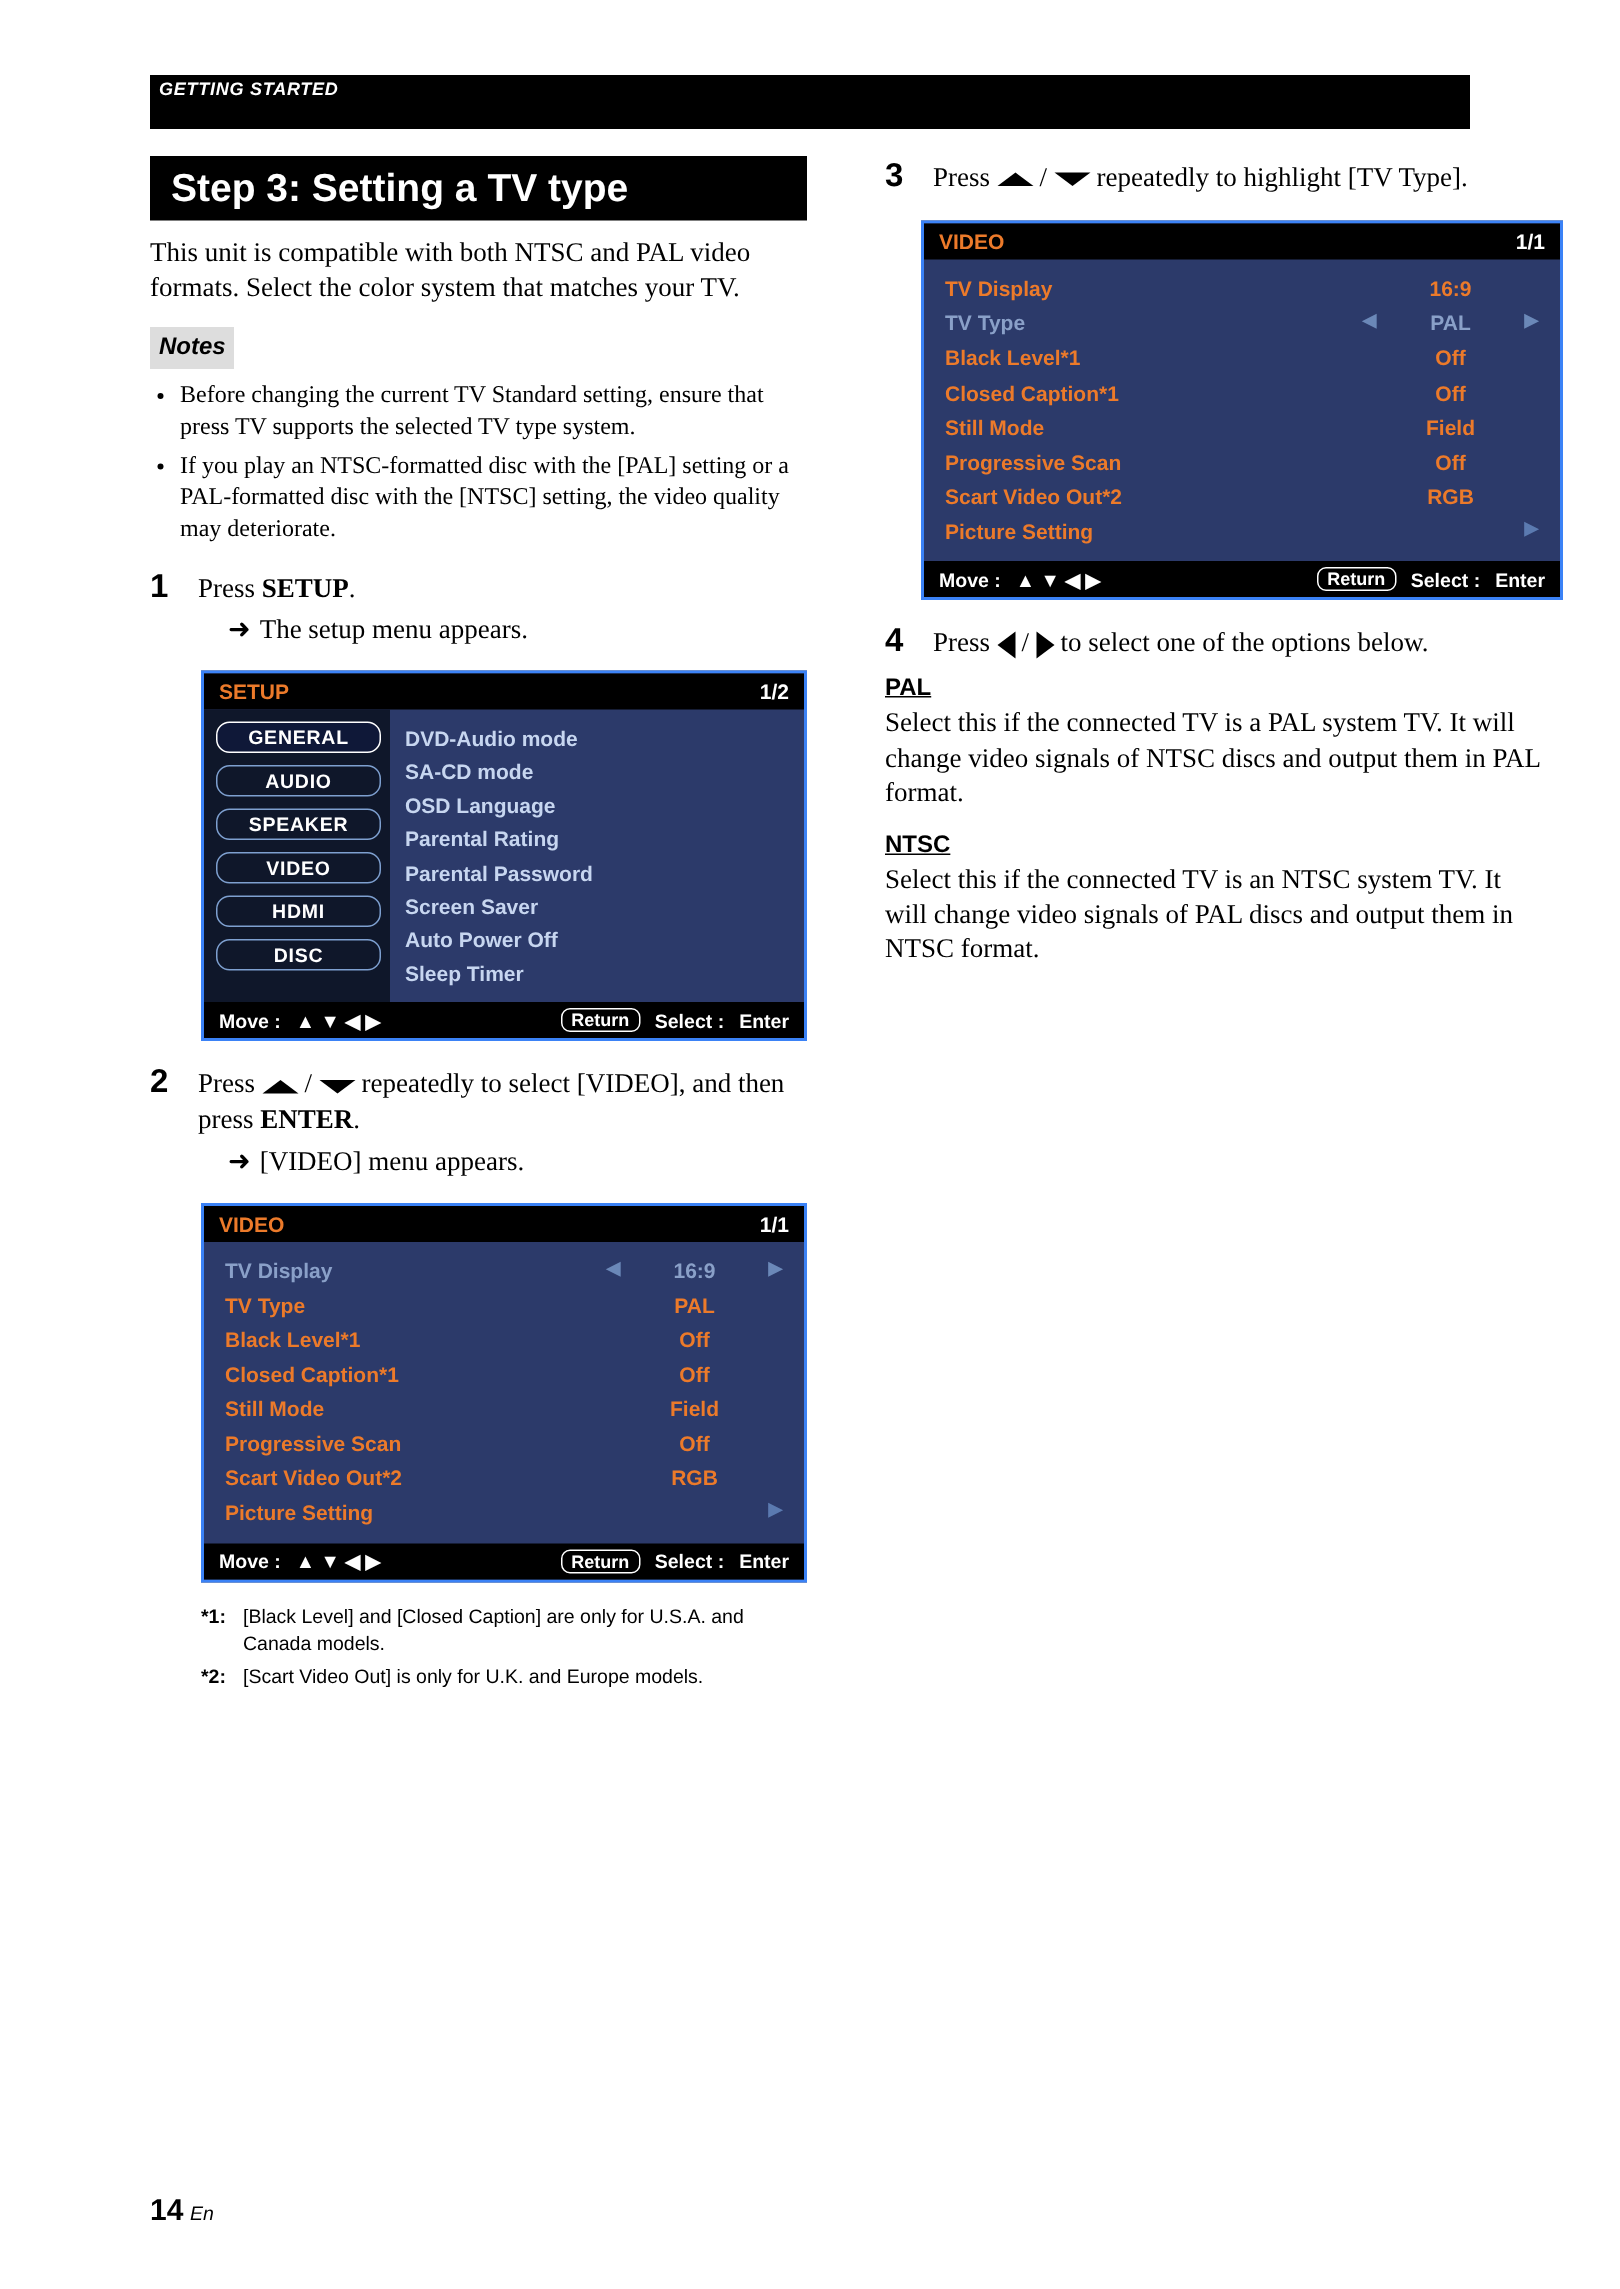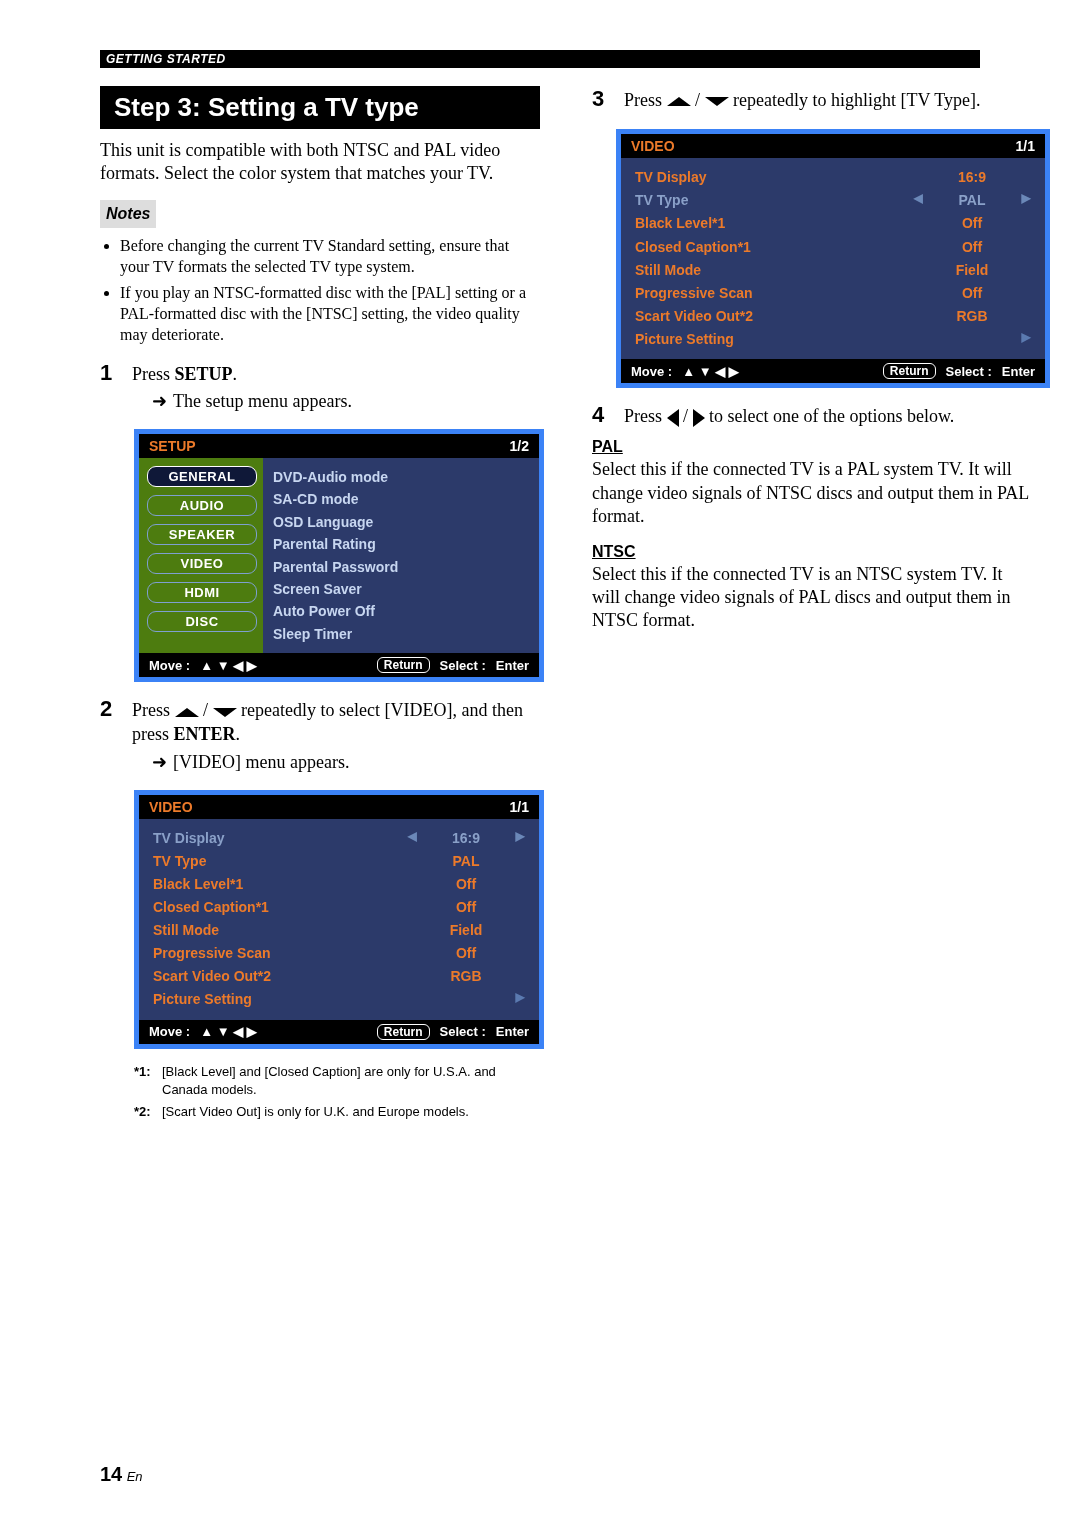--- a/index.html
+++ b/index.html
@@ -10,21 +10,21 @@
     color: #000;
     width: 1080px;
     height: 1526px;
     position: relative;
   }
   .page {
     padding: 50px 100px 0 100px;
   }
   .header-bar {
     background: #000;
-    height: 18px;
+    height: 36px;
     margin-bottom: 0;
     position: relative;
   }
   .header-label {
     position: absolute;
     left: 0;
     top: 1px;
     background: #000;
     color: #fff;
     font-family: Arial, sans-serif;
@@ -103,40 +103,40 @@
     margin-right: 6px;
   }
   .osd {
     background: #2c3a6a;
     margin-left: 34px;
     width: 400px;
     font-family: Arial, sans-serif;
     font-size: 14px;
     color: #fff;
     margin-bottom: 14px;
-    border: 5px solid #3b82f6;
+    border: 2px solid #3b82f6;
     margin-top: 17px;
   }
   .osd-right .osd {
     margin-left: 24px;
     width: 424px;
   }
   .osd-header {
     background: #000;
     color: #ec7a2a;
     font-weight: bold;
     display: flex;
     justify-content: space-between;
     padding: 4px 10px;
     font-size: 14px;
   }
   .osd-header .pager { color: #fff; }
   .osd-body { display: flex; }
   .osd-sidebar {
-    background: #4d7c0f;
+    background: #0f172a;
     padding: 8px 6px 8px 8px;
     width: 110px;
   }
   .osd-tab {
     border: 1.5px solid #7ea0d0;
     border-radius: 9px;
     color: #fff;
     font-weight: bold;
     font-size: 13px;
     text-align: center;
@@ -234,21 +234,21 @@
   </div>
 
   <div class="columns">
 
     <div class="col">
       <div class="step-title-bar">Step 3: Setting a TV type</div>
       <div class="body-text">This unit is compatible with both NTSC and PAL video formats. Select the color system that matches your TV.</div>
 
       <span class="notes-label">Notes</span>
       <ul class="bullets">
-        <li>Before changing the current TV Standard setting, ensure that your TV formats the selected TV type system.</li>
+        <li>Before changing the current TV Standard setting, ensure that press TV supports the selected TV type system.</li>
         <li>If you play an NTSC-formatted disc with the [PAL] setting or a PAL-formatted disc with the [NTSC] setting, the video quality may deteriorate.</li>
       </ul>
 
       
       <div class="step-row">
         <div class="step-num">1</div>
         <div class="step-text">
           <span>Press </span><span class="bold">SETUP</span><span>.</span>
         </div>
       </div>

